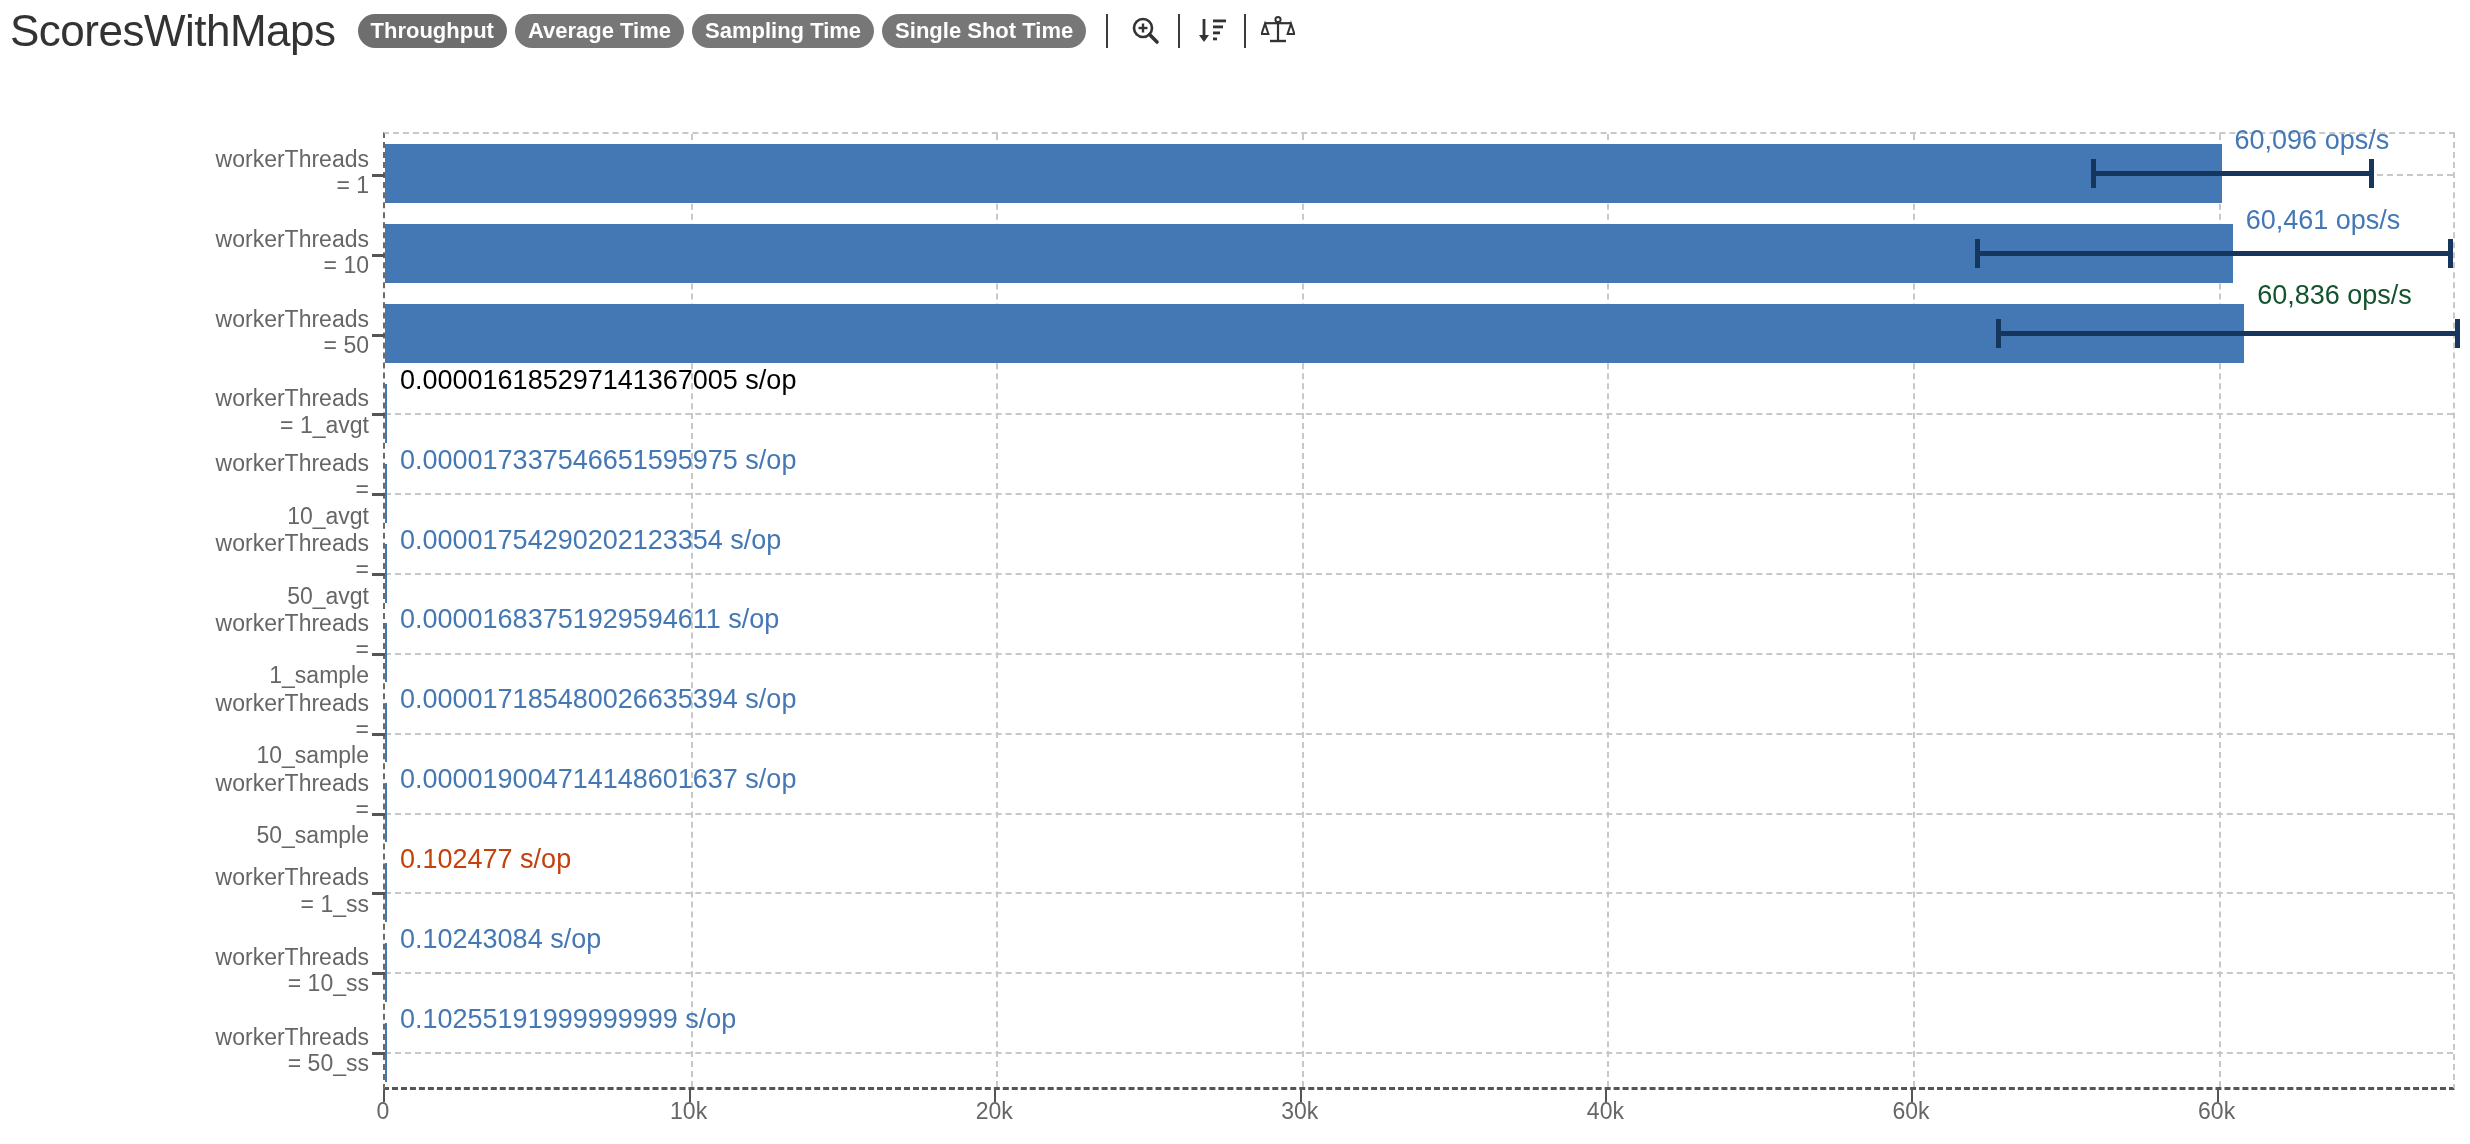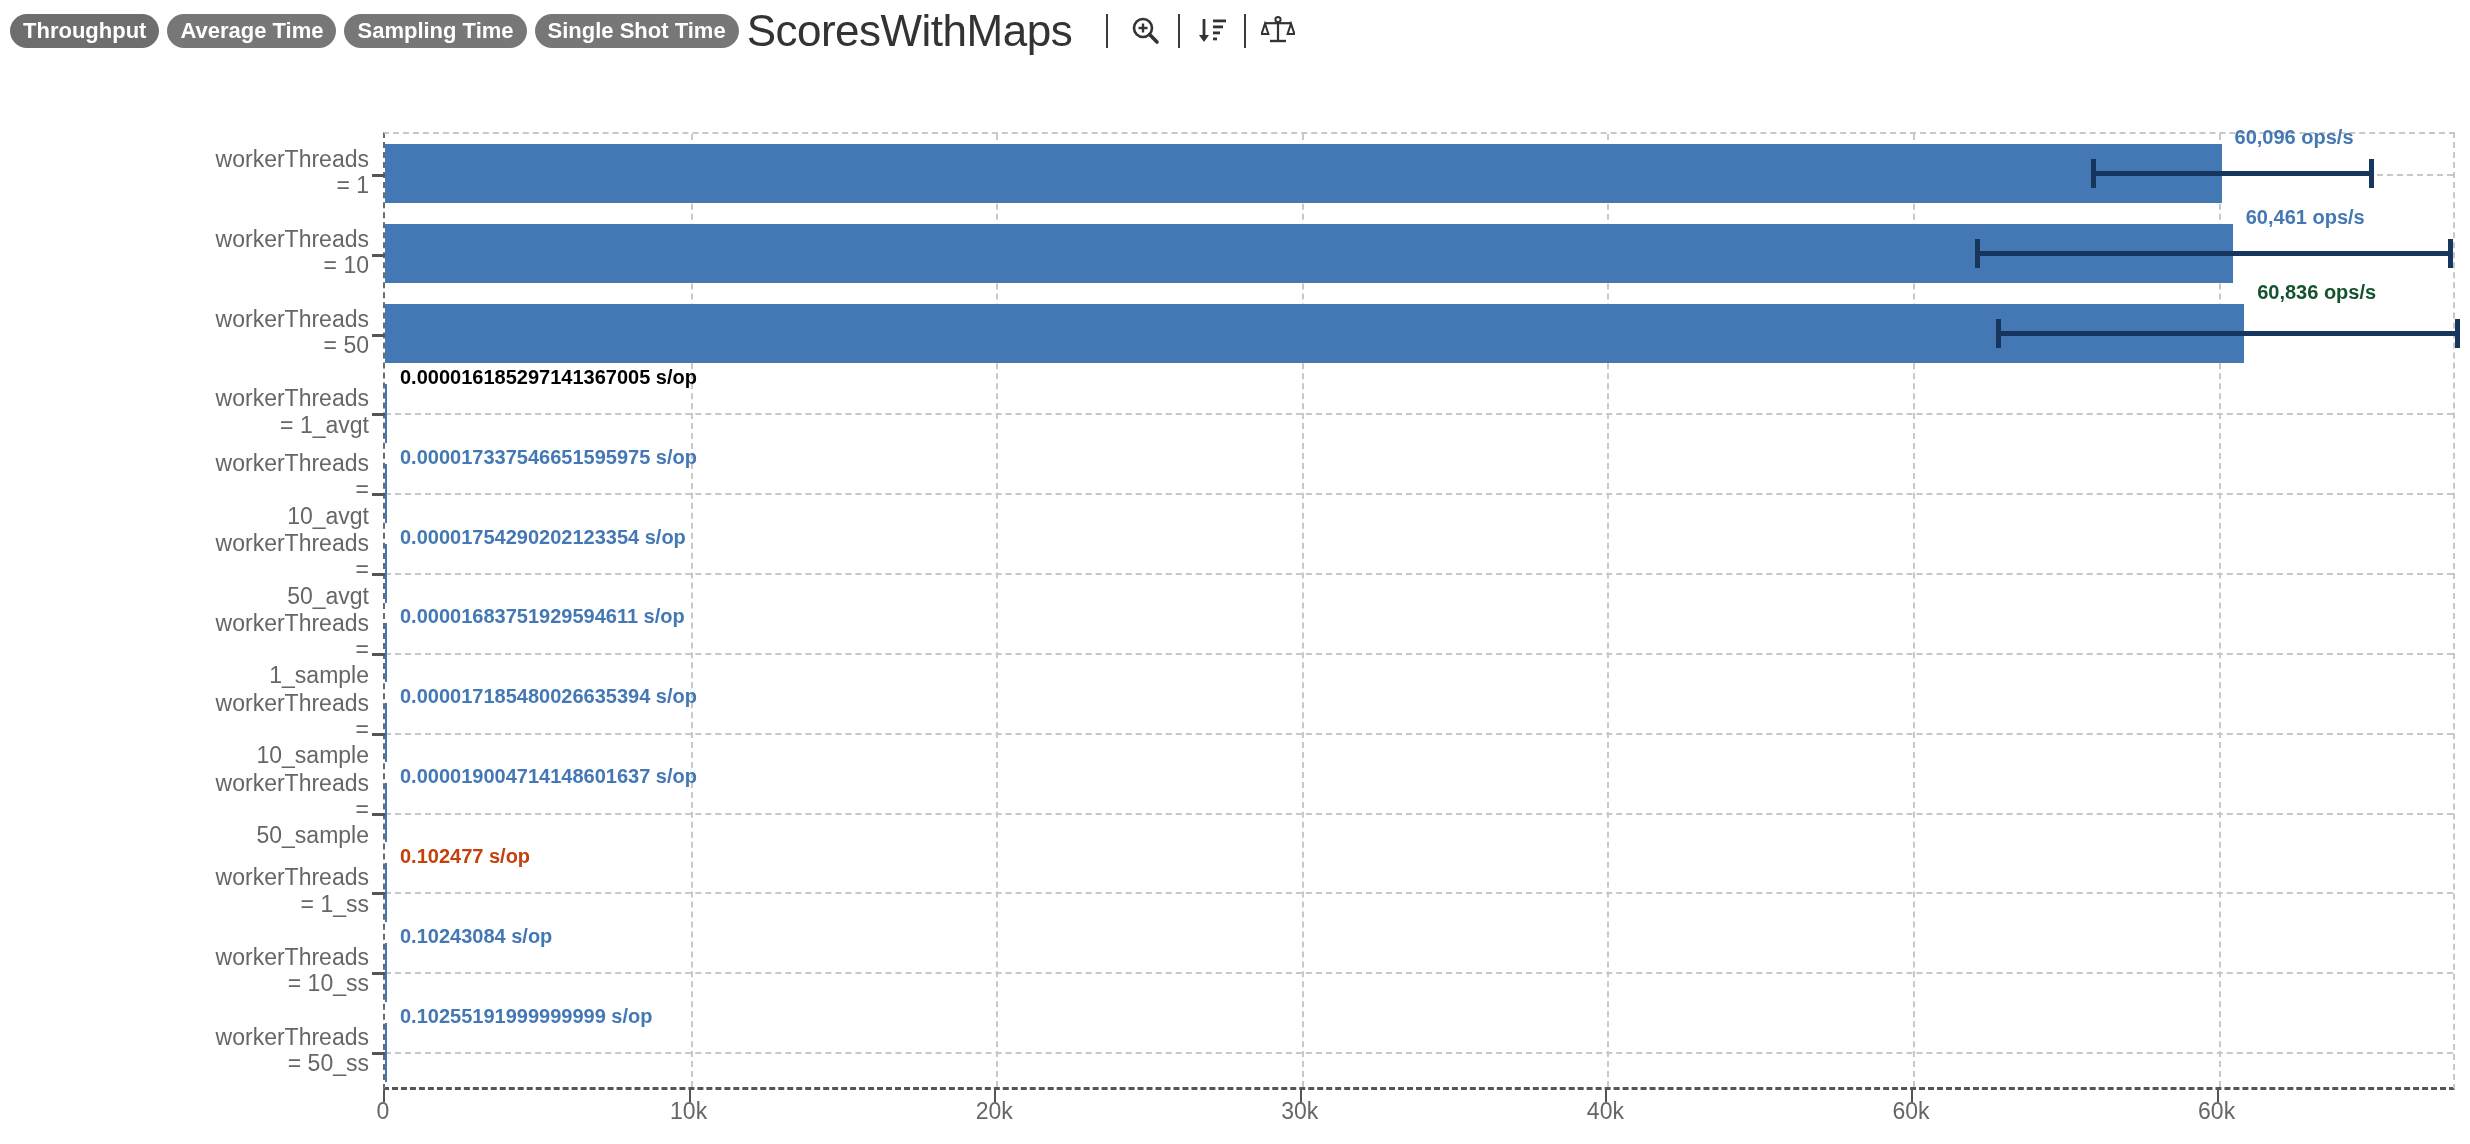--- a/index.html
+++ b/index.html
@@ -115,22 +115,22 @@
   }
   .errcap {
     position: absolute;
     width: 5px;
     height: 29px;
     background: #17365d;
   }
   .valuelabel {
     position: absolute;
     color: #4478b4;
-    font-size: 20px;
-    font-weight: bold;
+    font-size: 27px;
+    font-weight: normal;
     white-space: nowrap;
     line-height: 1;
   }
 
   
   .ytick {
     position: absolute;
     left: -13px;
     width: 13px;
     height: 0;
@@ -171,28 +171,28 @@
     width: 0; height: 12px;
     border-left: 2px solid #555555;
   }
 </style>
 </head>
 <body>
 
 <div id="page">
 
   <div id="header">
+    <div id="chart-title">ScoresWithMaps</div>
+
     <div style="display:flex;align-items:center;">
       <span class="pill active">Throughput</span>
       <span class="pill">Average Time</span>
       <span class="pill">Sampling Time</span>
       <span class="pill">Single Shot Time</span>
     </div>
-
-    <div id="chart-title">ScoresWithMaps</div>
 
     <span class="sep"></span>
 
     <div class="toolbar-icons">
       <span class="tb-icon">
         <svg width="32" height="32" viewBox="0 0 32 32" aria-hidden="true">
           <circle cx="13" cy="13" r="9" fill="none" stroke="#333" stroke-width="2.6"></circle>
           <line x1="13" y1="8.5" x2="13" y2="17.5" stroke="#333" stroke-width="2.4"></line>
           <line x1="8.5" y1="13" x2="17.5" y2="13" stroke="#333" stroke-width="2.4"></line>
           <line x1="19.6" y1="19.6" x2="27" y2="27" stroke="#333" stroke-width="3.6" stroke-linecap="round"></line>

